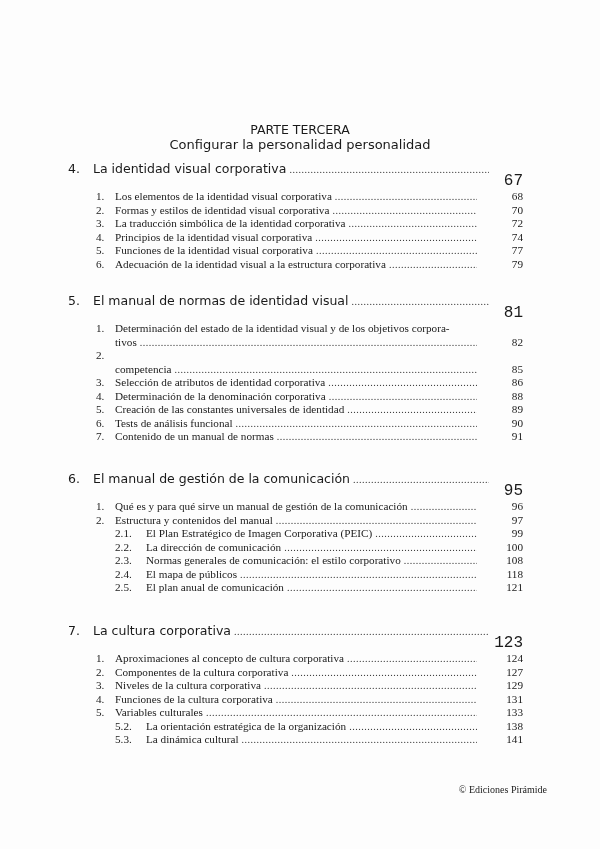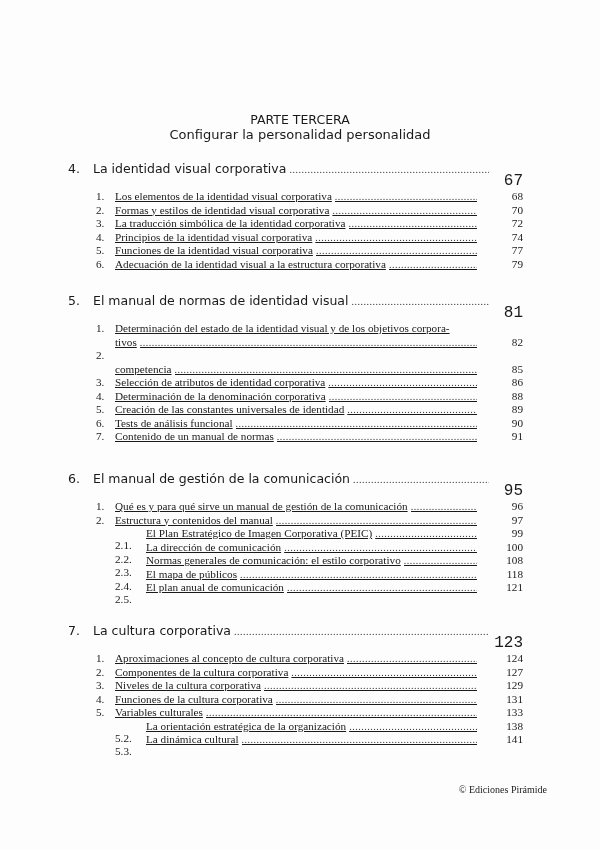--- a/index.html
+++ b/index.html
@@ -1,32 +1,32 @@
 <!DOCTYPE html>
 <html><head>
 <meta charset="utf-8">
 <style>
   html, body { margin: 0; padding: 0; background: #fdfdfd; }
   body { width: 600px; height: 849px; position: relative; overflow: hidden; color: #1a1a1a; }
-  .part-header { position: absolute; left: 0; width: 600px; top: 112px; text-align: center;
+  .part-header { position: absolute; left: 0; width: 600px; top: 122px; text-align: center;
     font-family: "DejaVu Sans", sans-serif; font-size: 12.5px; line-height: 15px; }
   .part-header .t2 { font-size: 13px; }
   .chapter { position: absolute; left: 68px; width: 457px; }
   .ch-head { position: relative; height: 18px; font-family: "DejaVu Sans", sans-serif; font-size: 12.5px; line-height: 18px; }
   .ch-num { position: absolute; left: 0; top: 0; }
   .ch-title-wrap { position: absolute; left: 25px; right: 36px; top: 0; display: flex; align-items: baseline; overflow: hidden; white-space: nowrap; }
   .ch-title { flex: 0 0 auto; padding-right: 3px; }
   .dots { flex: 1 1 auto; overflow: hidden; white-space: nowrap; font-family: "Liberation Serif", serif; font-size: 10px; letter-spacing: 0.5px; color: #333; }
   .dots::after { content: "......................................................................................................................................................................................................................"; }
   .ch-page { position: absolute; right: 2px; top: 12px; font-family: Liberation Mono, monospace; font-size: 16px; }
   .items { margin-top: 12px; }
   .row { position: relative; height: 13.5px; font-family: "Liberation Serif", serif; font-size: 11.2px; line-height: 13.5px; }
   .row .num { position: absolute; left: 28px; top: 0; }
-  .row .txt-wrap { position: absolute; left: 47px; right: 48px; top: 0; display: flex; overflow: hidden; white-space: nowrap; text-decoration: underline; }
-  .row.sub .num { left: 47px; margin-top: 12px; }
+  .row .txt-wrap { position: absolute; left: 47px; right: 48px; top: 0; display: flex; overflow: hidden; white-space: nowrap; }
+  .row.sub .num { left: 47px; }
   .row.sub .txt-wrap { left: 78px; }
   .row .txt { flex: 0 0 auto; padding-right: 3px; }
   .row .pg { position: absolute; right: 2px; top: 0; }
   .footer { position: absolute; right: 53px; top: 784px; font-family: "Liberation Serif", serif; font-size: 10px; }
 </style>
 </head>
 <body>
 
 <div class="part-header">
   <div>PARTE TERCERA</div>

